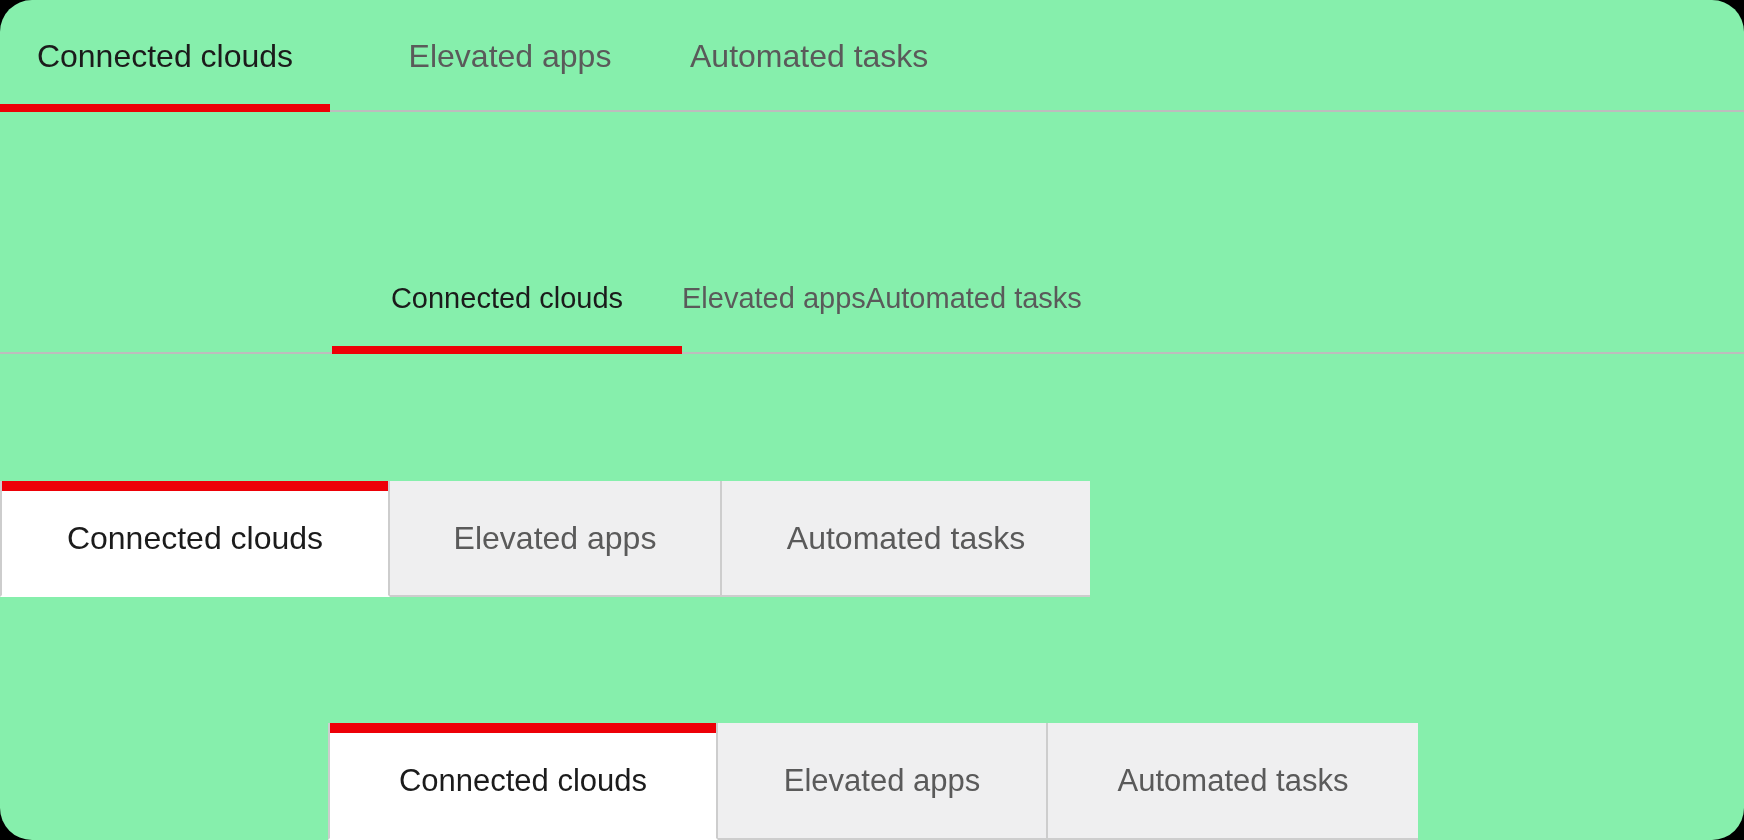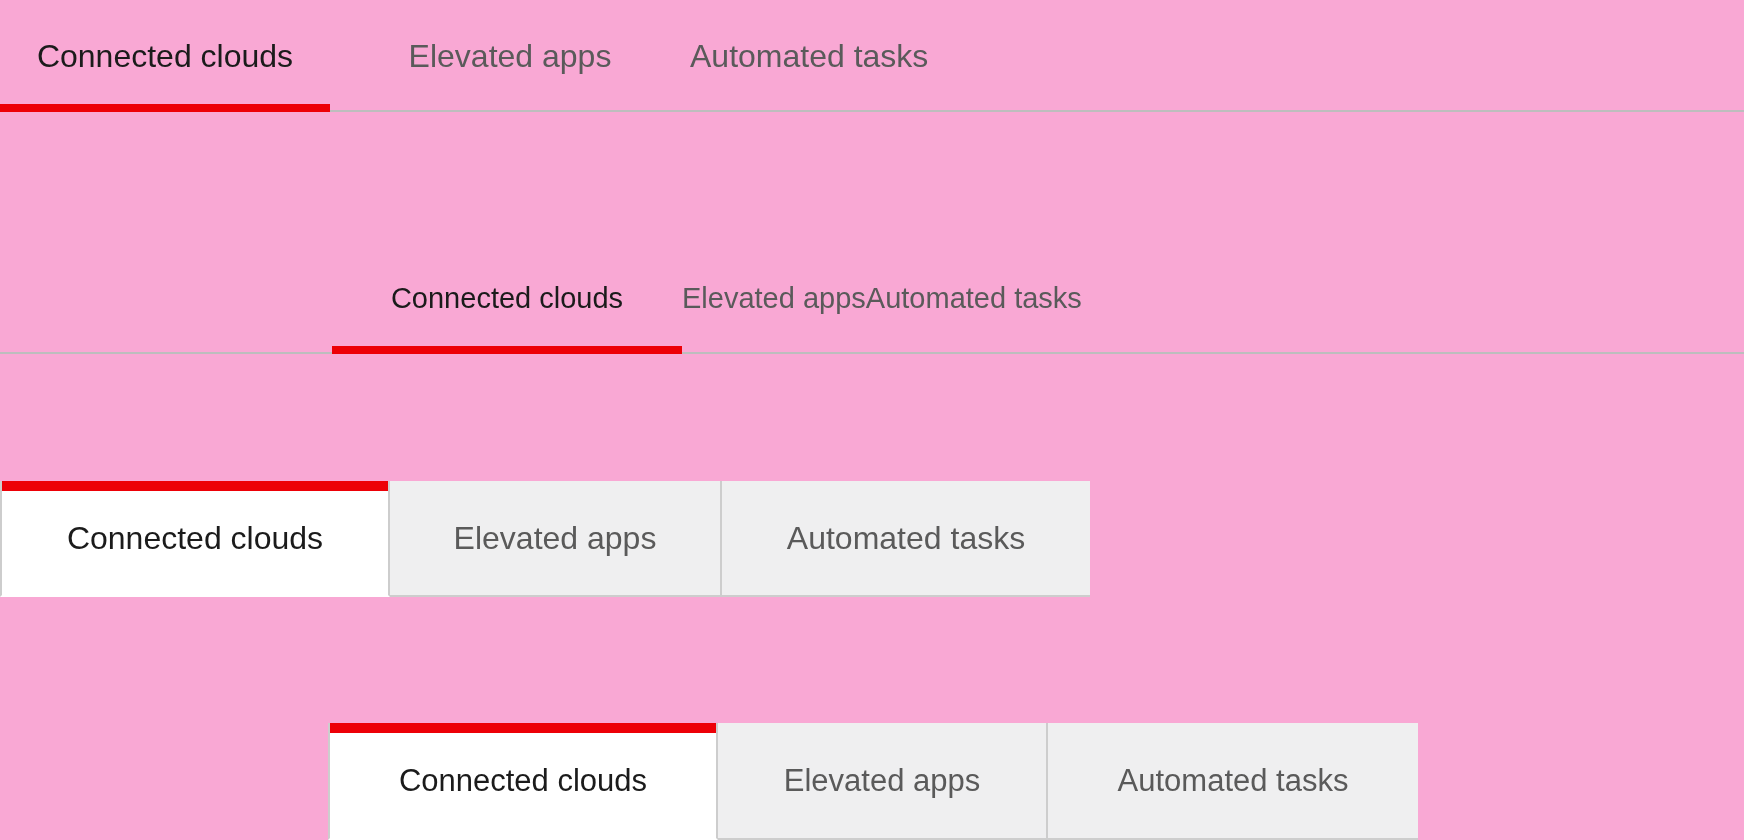--- a/index.html
+++ b/index.html
@@ -13,21 +13,22 @@
     height: 840px;
     position: relative;
     overflow: hidden;
     font-family: "Liberation Sans", sans-serif;
     -webkit-font-smoothing: antialiased;
   }
 
   .stage {
     position: absolute;
     inset: 0;
-    background: #f9a8d4;
+    background: #86efac;
+    border-radius: 32px;
   }
 
   
   .tabbar-underline {
     position: absolute;
     display: flex;
     align-items: flex-end;
     box-sizing: border-box;
   }
   .tabbar-underline .rule {

